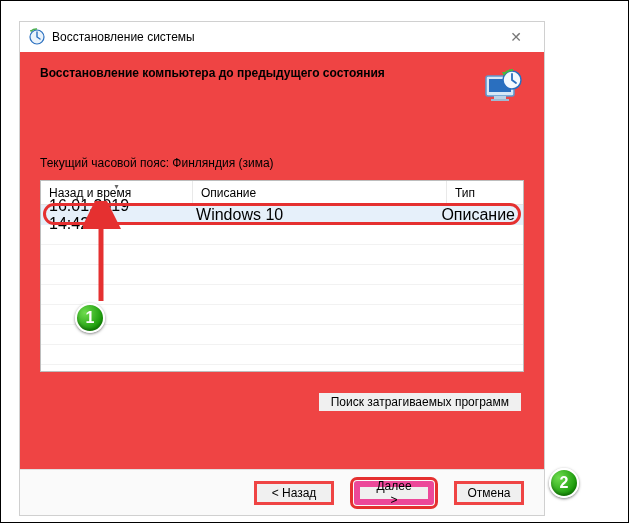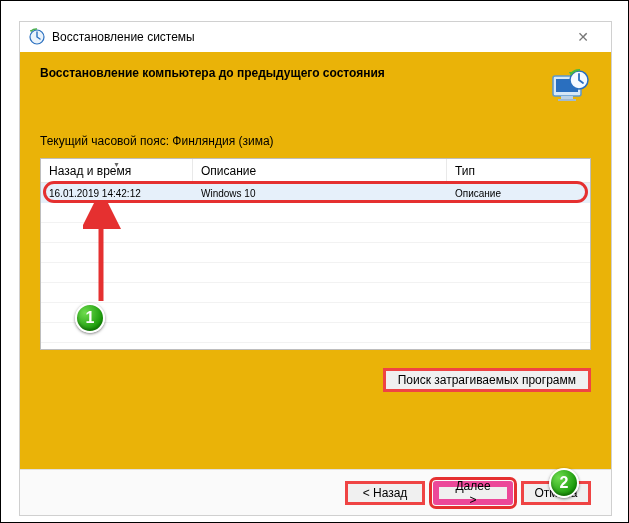--- a/index.html
+++ b/index.html
@@ -11,24 +11,24 @@
     font-family: "Segoe UI", Tahoma, sans-serif;
     font-size: 12px;
     color: #000;
     position: relative;
     border: 1px solid #000;
   }
   .window {
     position: absolute;
     left: 18px;
     top: 20px;
-    width: 593px;
+    width: 526px;
     height: 495px;
     border: 1px solid #d0d0d0;
-    background: #eab308;
+    background: #ef4444;
   }
   .titlebar {
     height: 30px;
     display: flex;
     align-items: center;
     padding: 0 8px;
     gap: 6px;
     background: #fff;
   }
   .titlebar .title { font-size: 12px; color: #000; }
@@ -51,21 +51,21 @@
   }
   .big-icon {
     width: 42px;
     height: 42px;
   }
   .content {
     padding: 8px 20px 4px 20px;
   }
   .tz-line {
     font-size: 12px;
-    margin: 8px 0 10px 0;
+    margin: 30px 0 10px 0;
   }
   .table-wrap {
     border: 1px solid #bdbdbd;
     height: 192px;
     background: #fff;
     position: relative;
     overflow: hidden;
   }
   .thead {
     display: flex;
@@ -90,21 +90,21 @@
     top: 1px;
     left: 50%;
     transform: translateX(-50%);
     font-size: 8px;
     color: #666;
   }
   .tbody { }
   .trow {
     display: flex;
     height: 20px;
-    font-size: 10px;
+    font-size: 16px;
     align-items: center;
   }
   .trow.selected {
     background: #e6f0fa;
   }
   .td { padding: 0 8px; }
   .grid-line {
     height: 20px;
     border-bottom: 1px solid #f2f2f2;
   }
@@ -133,21 +133,21 @@
     display: inline-flex;
     align-items: center;
     justify-content: center;
   }
   .footer {
     border-top: 1px solid #e0e0e0;
     height: 46px;
     display: flex;
     align-items: center;
     justify-content: flex-end;
-    gap: 8px;
+    gap: 20px;
     padding: 0 20px;
     position: absolute;
     bottom: 0;
     left: 0;
     right: 0;
     background: #fafafa;
   }
   .nav-btn { width: 80px; }
   .next-highlight {
     outline: 3px solid #e53030;

